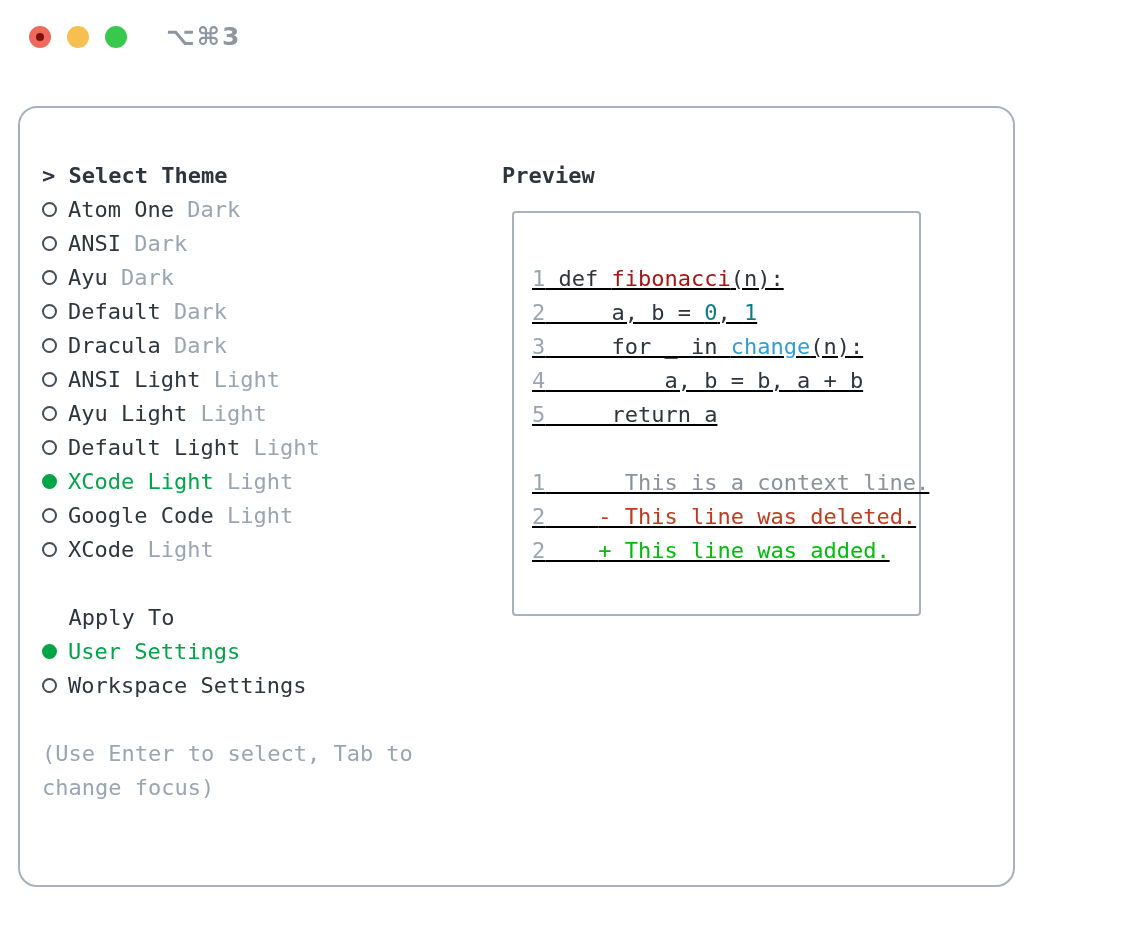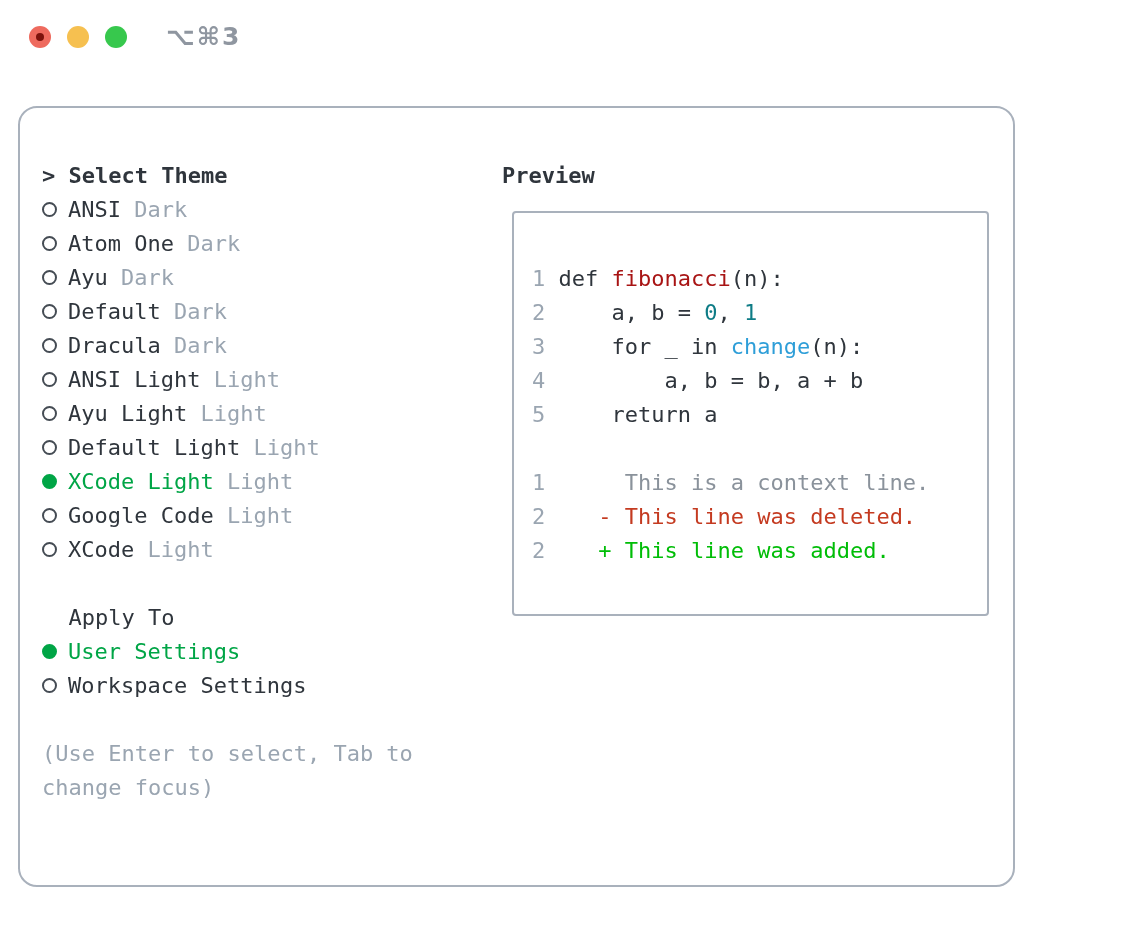--- a/index.html
+++ b/index.html
@@ -41,23 +41,23 @@
   .theme-row .tname{color:var(--text_dark);}
   .theme-row.selected .tname{color:var(--accent_green);}
   .variant{color:var(--muted_gray);}
   .apply-row .tname{color:var(--text_dark);}
   .apply-row.selected .tname{color:var(--accent_green);}
   .hint{color:var(--muted_gray);}
   .pad2{white-space:pre;}
   
   .right{flex:1;}
   .preview-box{
-    box-sizing:border-box;width:477px;height:405px;margin-left:10px;margin-top:18px;
+    box-sizing:border-box;width:409px;height:405px;margin-left:10px;margin-top:18px;
     border:2px solid var(--border_gray);border-radius:4px;
-    padding:49px 0 0 18px;background:#fff;
+    padding:49px 0 0 18px;background:#fff;text-decoration:underline;
   }
   .code-line{height:34px;line-height:34px;font-size:22px;white-space:pre;}
   .lnum{color:var(--linenum_gray);}
   .tok-plain{color:var(--code_plain);}
   .tok-func{color:var(--func_red);}
   .tok-numlit{color:var(--number_teal);}
   .tok-builtin{color:var(--builtin_blue);}
   .tok-ctx{color:var(--context_gray);}
   .tok-del{color:var(--deleted_red);}
   .tok-add{color:var(--added_green);}
@@ -72,22 +72,22 @@
   <span class="light yellow"></span>
   <span class="light green"></span>
   <span class="win-title">⌥⌘3</span>
 </div>
 
 <div class="panel">
 
   <div class="left">
     <div class="line"><span class="prompt">&gt;</span><span> </span><span class="bold">Select Theme</span></div>
     <div id="theme-list">
+        <div class="line theme-row"><span class="radio"></span><span class="tname">Atom One</span><span class="variant"> Dark</span></div>
         <div class="line theme-row"><span class="radio"></span><span class="tname">ANSI</span><span class="variant"> Dark</span></div>
-        <div class="line theme-row"><span class="radio"></span><span class="tname">Atom One</span><span class="variant"> Dark</span></div>
         <div class="line theme-row"><span class="radio"></span><span class="tname">Ayu</span><span class="variant"> Dark</span></div>
         <div class="line theme-row"><span class="radio"></span><span class="tname">Default</span><span class="variant"> Dark</span></div>
         <div class="line theme-row"><span class="radio"></span><span class="tname">Dracula</span><span class="variant"> Dark</span></div>
         <div class="line theme-row"><span class="radio"></span><span class="tname">ANSI Light</span><span class="variant"> Light</span></div>
         <div class="line theme-row"><span class="radio"></span><span class="tname">Ayu Light</span><span class="variant"> Light</span></div>
         <div class="line theme-row"><span class="radio"></span><span class="tname">Default Light</span><span class="variant"> Light</span></div>
         <div class="line theme-row selected"><span class="radio on"></span><span class="tname">XCode Light</span><span class="variant"> Light</span></div>
         <div class="line theme-row"><span class="radio"></span><span class="tname">Google Code</span><span class="variant"> Light</span></div>
         <div class="line theme-row"><span class="radio"></span><span class="tname">XCode</span><span class="variant"> Light</span></div>
       </div>

